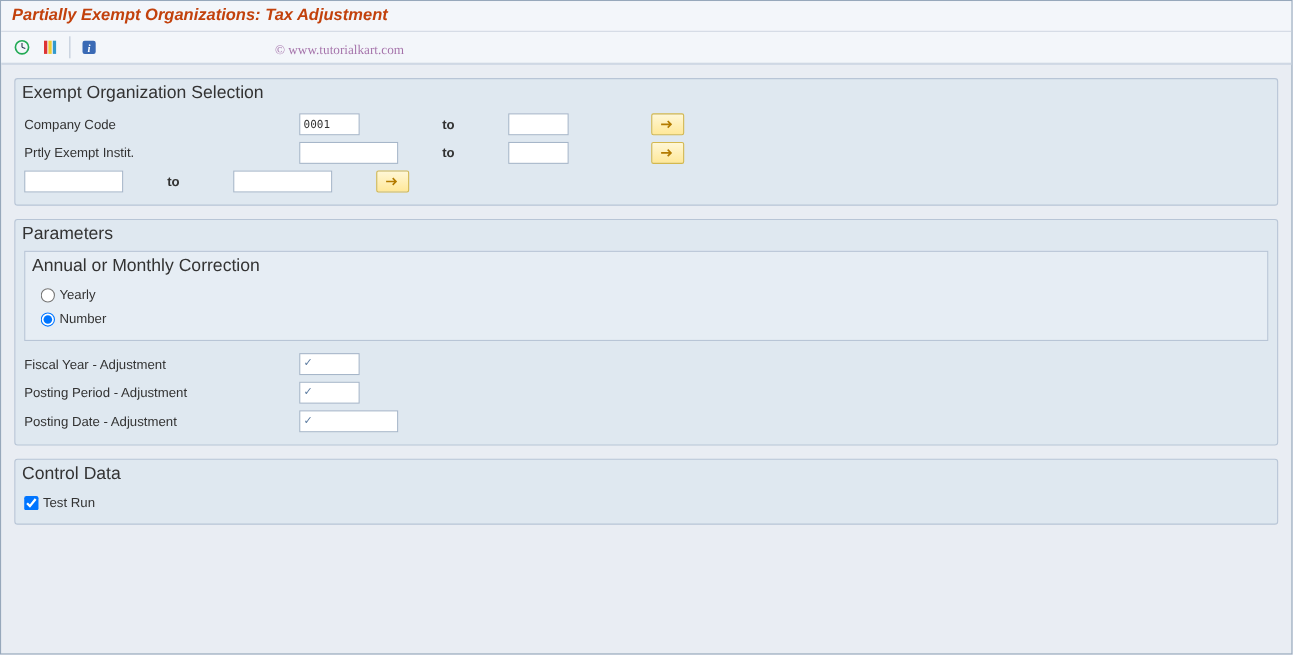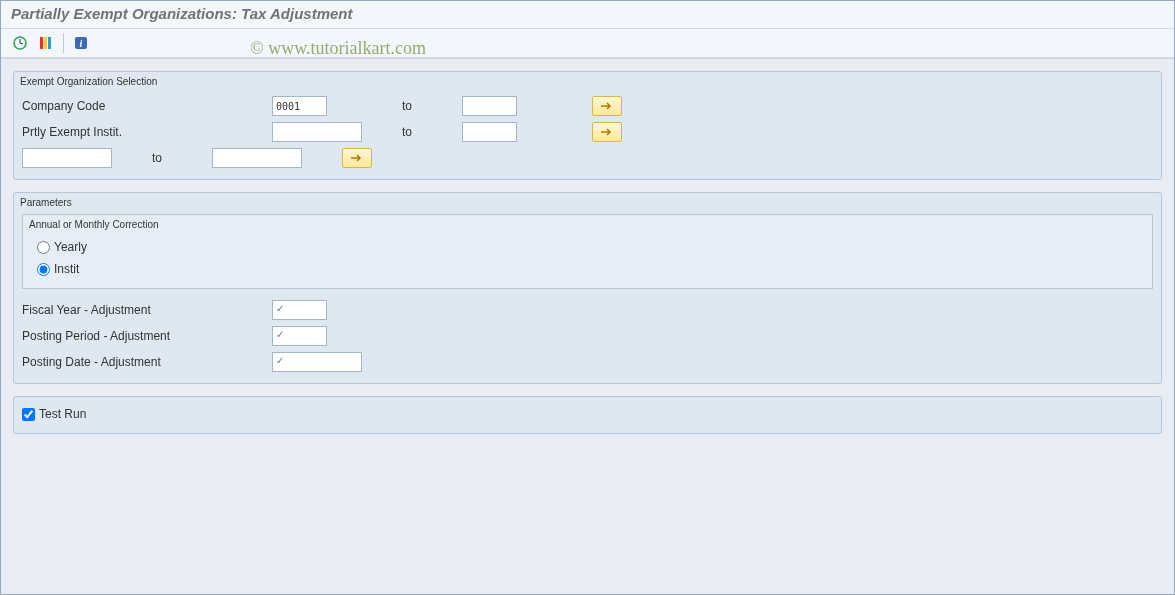--- a/index.html
+++ b/index.html
@@ -17,21 +17,21 @@
   .title-bar {
     background: #f3f6fa;
     border-bottom: 1px solid #d0d8e2;
     padding: 4px 10px 6px 10px;
   }
   .title-bar h1 {
     margin: 0;
     font-size: 15px;
     font-style: italic;
     font-weight: bold;
-    color: #737373;
+    color: #c2410c;
   }
   .toolbar {
     display: flex;
     align-items: center;
     gap: 4px;
     padding: 4px 8px;
     background: #f3f6fa;
     border-bottom: 2px solid #cfd8e4;
     height: 30px;
   }
@@ -46,58 +46,58 @@
   .toolbar-sep {
     width: 1px;
     height: 20px;
     background: #bbc8d6;
     margin: 0 2px;
   }
   .watermark {
     position: absolute;
     left: 250px;
     top: 38px;
-    font-size: 18px;
-    color: #4d7c0f;
+    font-size: 12px;
+    color: #701a75;
     opacity: 0.6;
     font-family: "Times New Roman", serif;
     pointer-events: none;
   }
   .content {
     padding: 12px;
     position: relative;
   }
   .group {
     border: 1px solid #b8c5d6;
     background: #dfe8f0;
     margin-bottom: 12px;
     padding: 6px 8px 8px 8px;
     border-radius: 3px;
   }
   .group-title {
-    font-size: 10px;
+    font-size: 16px;
     color: #333;
     margin: -2px 0 6px -2px;
     background: transparent;
   }
   .inner-group {
     border: 1px solid #b8c5d6;
     background: #e6edf4;
     border-radius: 0;
     margin: 2px 0 8px 0;
     padding: 6px 8px 8px 8px;
   }
   .form-row {
     display: flex;
     align-items: center;
     height: 26px;
   }
   .label-col   { width: 250px; }
   .from-col    { width: 130px; }
-  .to-lbl-col  { width: 60px;  }
+  .to-lbl-col  { width: 60px; font-weight: bold;  }
   .to-col      { width: 130px; }
   .btn-col     { width: 40px;  }
 
   input[type=text] {
     border: 1px solid #a6b6c9;
     height: 20px;
     padding: 1px 3px;
     font-family: "Lucida Console", Monaco, monospace;
     font-size: 10px;
     background: #fff;
@@ -235,21 +235,21 @@
     <div class="group-title">Parameters</div>
 
     <div class="inner-group">
       <div class="group-title">Annual or Monthly Correction</div>
       <div class="opt-row">
         <input type="radio" name="corr" style="">
         <span>Yearly</span>
       </div>
       <div class="opt-row">
         <input type="radio" name="corr" checked="" style="">
-        <span>Instit</span>
+        <span>Number</span>
       </div>
     </div>
 
     <div class="form-row">
       <div class="label-col">Fiscal Year - Adjustment</div>
       <div class="from-col" style="position:relative;">
         <input type="text" class="w60" value="" style="">
         <span class="req-mark" style="left:18px;">✓</span>
       </div>
     </div>
@@ -264,19 +264,20 @@
       <div class="label-col">Posting Date - Adjustment</div>
       <div class="from-col" style="position:relative;">
         <input type="text" class="w90" value="" style="">
         <span class="req-mark" style="left:18px;">✓</span>
       </div>
     </div>
   </div>
 
 
   <div class="group">
+    <div class="group-title">Control Data</div>
     <div class="opt-row" style="padding-left:0;">
       <input type="checkbox" checked="" style="">
       <span>Test Run</span>
     </div>
   </div>
 
 </div>
 
 </body></html>

